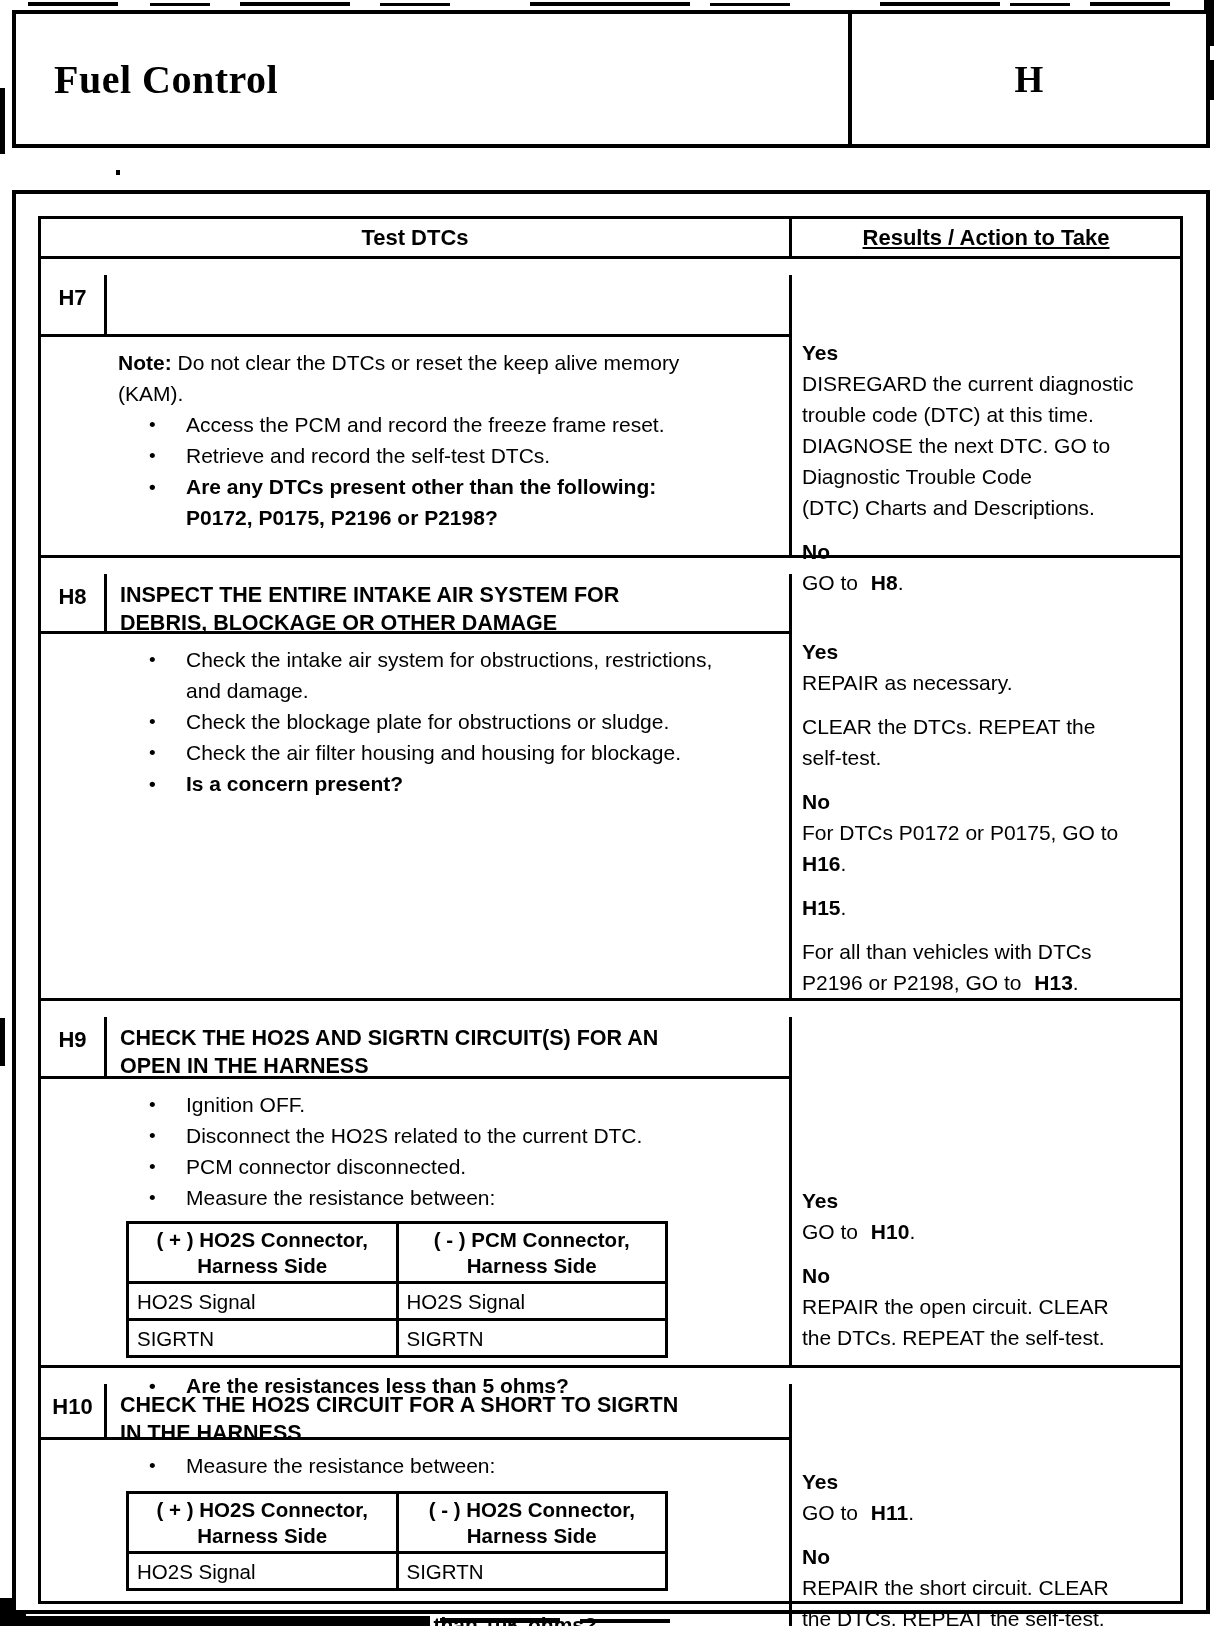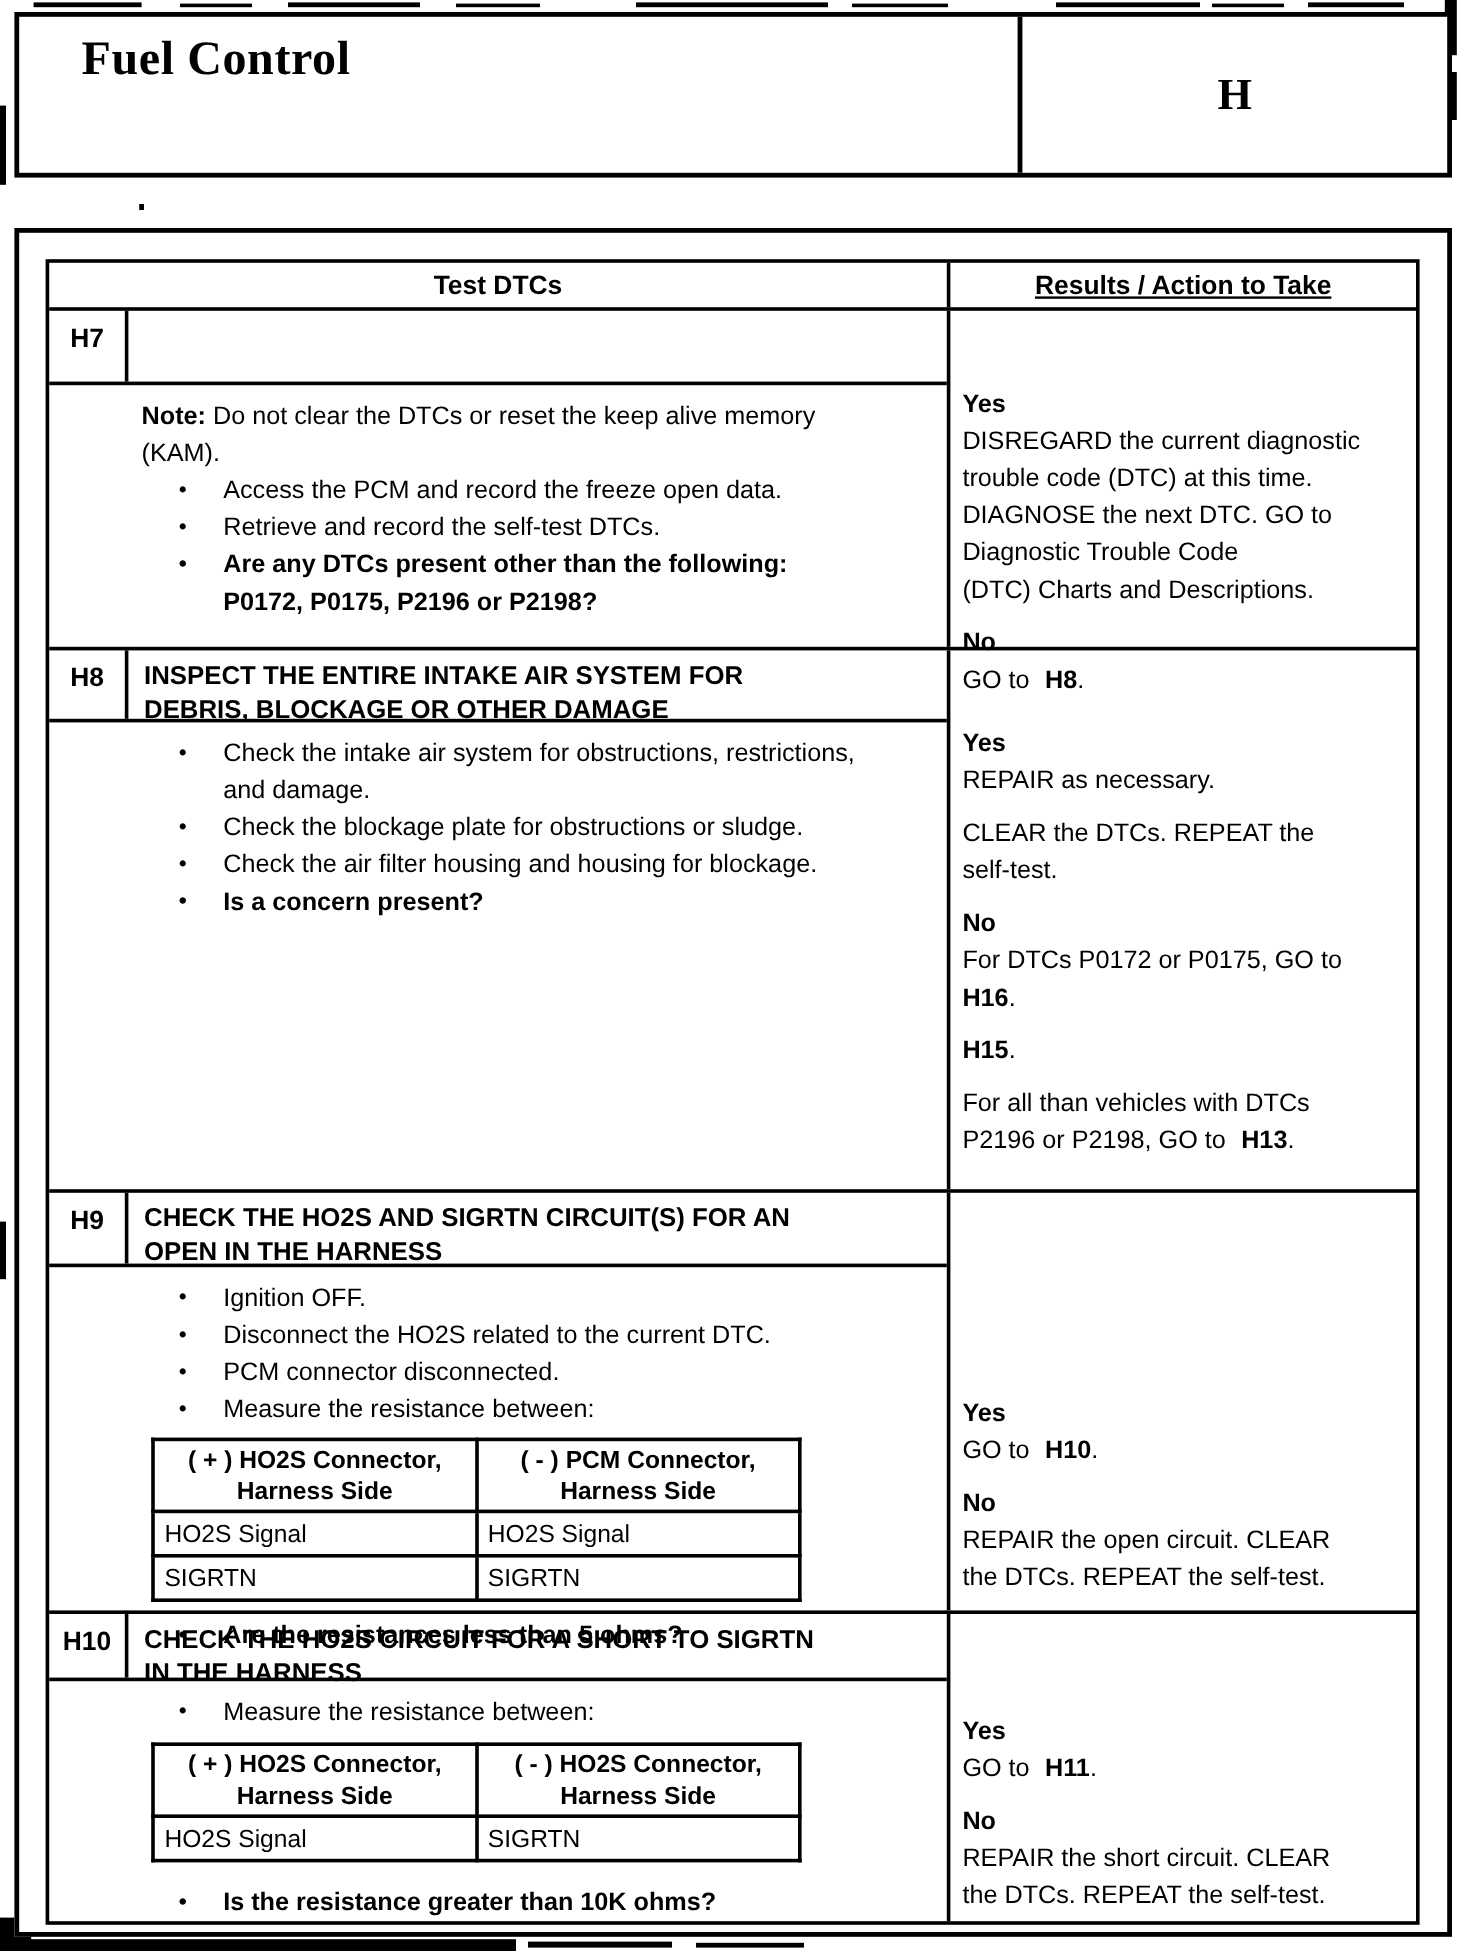--- a/index.html
+++ b/index.html
@@ -6,21 +6,21 @@
   body{
     width:1216px;height:1626px;position:relative;background:#ffffff;
     font-family:"Liberation Sans","DejaVu Sans",sans-serif;color:#000;
     overflow:hidden;
   }
   
   #header-box{
     position:absolute;left:12px;top:10px;width:1198px;height:138px;
     border:4px solid #000;box-sizing:border-box;display:flex;background:#fff;
   }
-  .hb-left{flex:1;display:flex;align-items:flex-start;padding-left:52px;margin-top:11px;}
+  .hb-left{flex:1;display:flex;align-items:center;padding-left:38px;}
   .doc-title{
     font-family:"Liberation Serif","DejaVu Serif",serif;
     font-weight:bold;font-size:40px;letter-spacing:0.5px;
   }
   .hb-right{
     width:358px;border-left:4px solid #000;display:flex;
     align-items:center;justify-content:center;box-sizing:border-box;
   }
   .section-letter{
     font-family:"Liberation Serif","DejaVu Serif",serif;
@@ -36,21 +36,21 @@
     position:absolute;left:38px;top:216px;width:1145px;height:1388px;
     border:3px solid #000;box-sizing:border-box;background:#fff;
     display:flex;flex-direction:column;font-size:21px;line-height:31px;
   }
   .thead-row{flex:0 0 auto;height:40px;display:flex;border-bottom:3px solid #000;box-sizing:border-box;}
   .th-left{
     width:751px;flex:0 0 auto;border-right:3px solid #000;box-sizing:border-box;
     display:flex;align-items:center;justify-content:center;font-weight:bold;font-size:22px;
   }
   .th-right{flex:1;display:flex;align-items:center;justify-content:center;font-weight:bold;font-size:22px;text-decoration:underline;}
-  .step{display:flex;border-bottom:3px solid #000;box-sizing:border-box;}
+  .step{display:flex;border-bottom:3px solid #000;box-sizing:border-box;margin-top:16px;}
   .step.s7{height:283px;}
   .step.s8{height:479px;}
   .step.s9{height:351px;}
   .step.s10{flex:1;border-bottom:none;}
   .step-left{
     width:751px;flex:0 0 auto;border-right:3px solid #000;box-sizing:border-box;
     display:flex;flex-direction:column;
   }
   .trow{display:flex;flex:0 0 auto;border-bottom:3px solid #000;box-sizing:border-box;}
   .s7 .trow{height:62px;}
@@ -156,21 +156,21 @@
   <div class="step s7">
     <div class="step-left">
       <div class="trow">
         <div class="sid">H7</div>
       </div>
       <div class="sbody">
         <div class="note"><span class="nlabel">Note:</span><span> Do not clear the DTCs or reset the keep alive memory
 (KAM).</span></div>
         <div class="bullet">
           <span class="bdot">•</span>
-          <span class="btxt">Access the PCM and record the freeze open data.</span>
+          <span class="btxt">Access the PCM and record the freeze frame reset.</span>
         </div>
         <div class="bullet">
           <span class="bdot">•</span>
           <span class="btxt">Retrieve and record the self-test DTCs.</span>
         </div>
         <div class="bullet q">
           <span class="bdot">•</span>
           <span class="btxt">Are any DTCs present other than the following:
 P0172, P0175, P2196 or P2198?</span>
         </div>

